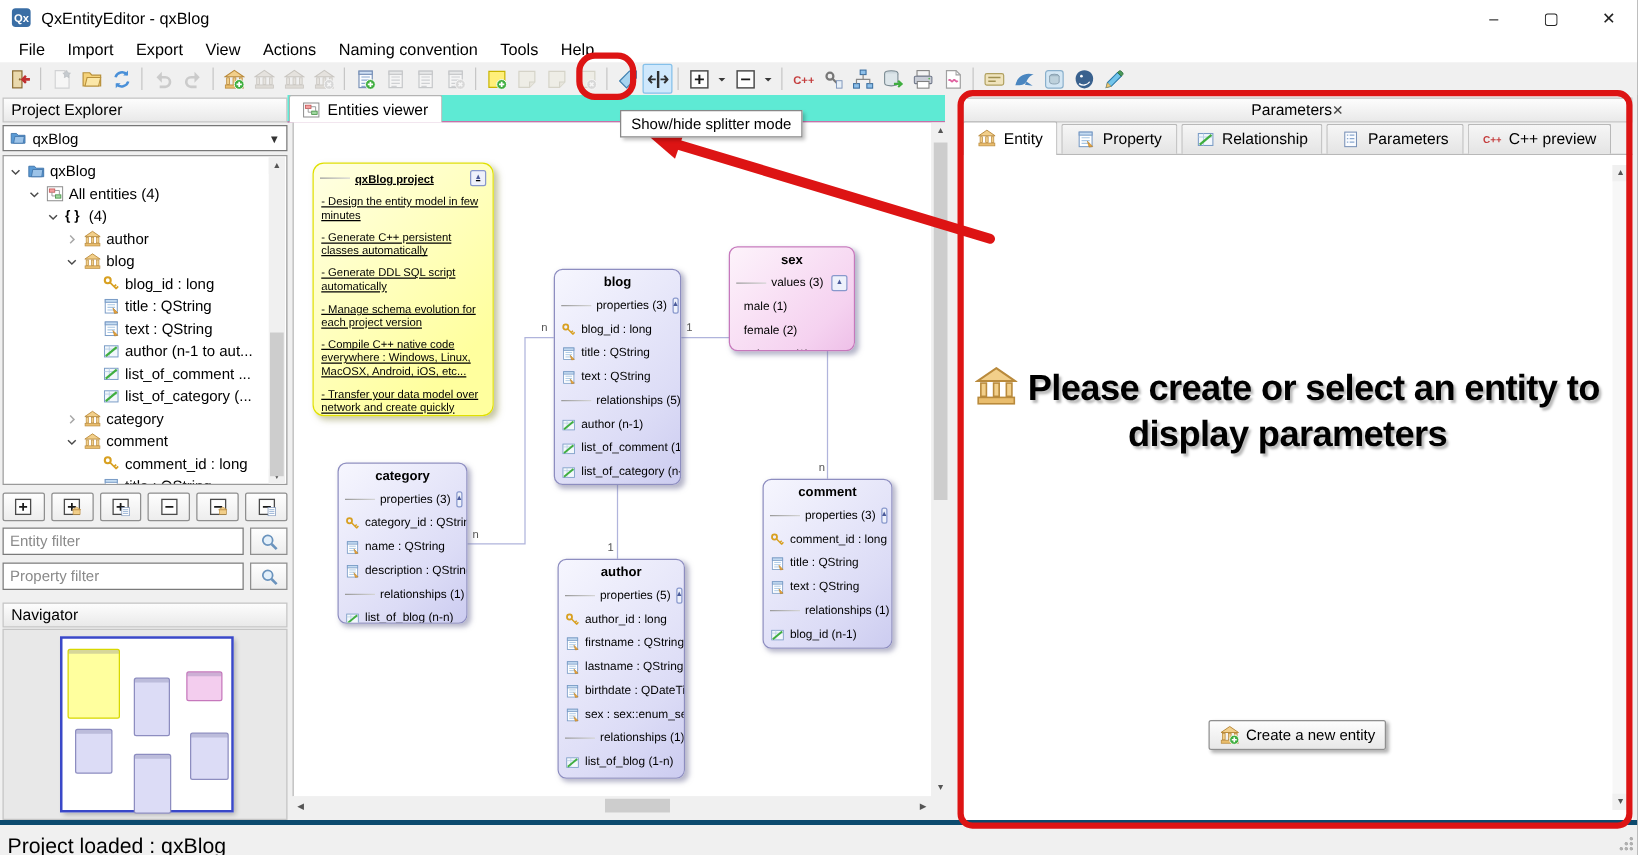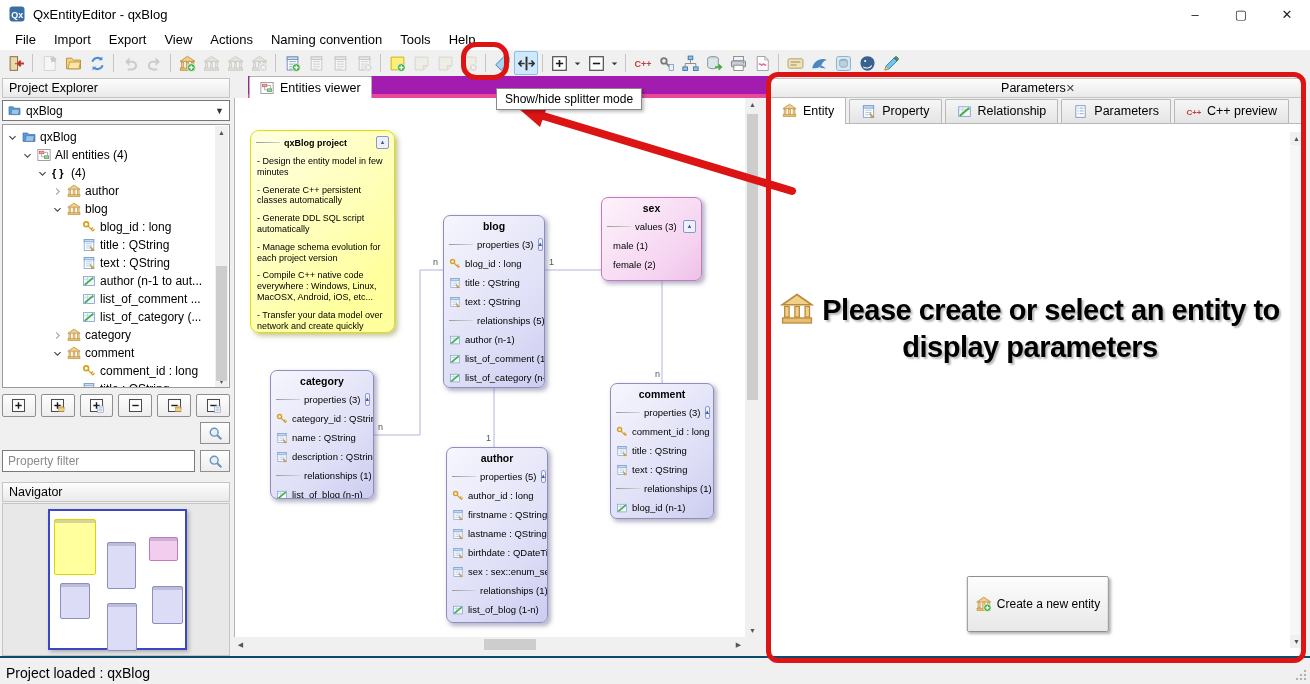--- a/index.html
+++ b/index.html
@@ -41,21 +41,21 @@
   .filter::placeholder{color:#8a8a8a}
   .searchbtn{position:absolute;left:200px;width:30px;height:22px;background:linear-gradient(#fefefe,#ededed);border:1px solid #8f8f8f;box-sizing:border-box;display:flex;align-items:center;justify-content:center}
   #navmap{position:absolute;left:2px;top:503px;width:228px;height:153px;background:#e8e8e8;border:1px solid #c5c5c5;box-sizing:border-box}
   #nav-vp{position:absolute;left:45px;top:5px;width:139px;height:141px;background:#fff;border:2px solid #3a48c8;box-sizing:border-box;box-shadow:2px 2px 4px rgba(0,0,0,.25)}
   .mini{position:absolute;border:1px solid #8d8dc0;background:#dcdcf6;border-radius:2px}
   .mini.enum{background:#f3cdee;border-color:#c678bc}
   .mini.note{background:#ffff9e;border-color:#d8d800}
   .mini .mt{height:3px;background:rgba(90,90,140,.25)}
 
   
-  #tabstrip{position:absolute;left:248px;top:76px;width:526px;height:22px;background:#a21caf;border-bottom:4px solid #ec4899;box-sizing:border-box}
+  #tabstrip{position:absolute;left:230px;top:76px;width:526px;height:22px;background:#5eead4;border-bottom:1px solid #ec4899;box-sizing:border-box}
   #viewer-tab{position:absolute;left:1px;top:0;height:22px;background:#fff;border:1px solid #b4b4b4;border-bottom:none;border-radius:2px 2px 0 0;display:flex;align-items:center;gap:6px;padding:0 10px;font-size:12.5px;box-sizing:border-box}
   #canvas{position:absolute;left:234px;top:98px;width:511px;height:539px;background:#fff;border-left:1px solid #b4b4b4;box-sizing:border-box;overflow:hidden}
   #conn{position:absolute;left:0;top:0;pointer-events:none}
   .ebox{position:absolute;border:1.5px solid #8d8dc0;border-radius:7px;background:linear-gradient(135deg,#f6f6fe 0%,var(--entity-fill) 70%,#ccccf0 100%);box-shadow:2.5px 2.5px 4px rgba(110,110,150,.5);font-size:9.5px;padding:2px 5px;box-sizing:border-box;overflow:hidden}
   .ebox.enum{border-color:#c678bc;background:linear-gradient(135deg,#fdf3fb 0%,var(--enum-fill) 75%,#eec0e8 100%);}
   .ebox.note{border:1.5px solid #e0e000;background:linear-gradient(135deg,#ffffe4 0%,var(--note-fill) 80%);border-radius:9px;font-size:9px;box-shadow:3px 3px 5px rgba(140,140,70,.5)}
   .etitle{text-align:center;font-weight:bold;font-size:10.5px;padding:2px 0 3px}
   .esec{display:flex;align-items:center;gap:4px;margin:3px 0;height:13px}
   .esec .ln{flex:0 0 24px;height:1px;background:linear-gradient(90deg,#9a9a9a,#d5d5d5)}
   .esec .lb{white-space:nowrap}
@@ -73,25 +73,25 @@
   #cv-corner{position:absolute;left:745px;top:637px;width:15px;height:15px;background:#f0f0f0}
 
   
   #param-head{position:absolute;left:770px;top:78px;width:536px;height:20px;background:linear-gradient(#fdfdfd,#e9e9e9);border:1px solid #c5c5c5;box-sizing:border-box;font-size:12.5px;display:flex;align-items:center;padding:0 7px;justify-content:center}
   #param-tabs{position:absolute;left:770px;top:100px;width:536px;height:24px;display:flex;align-items:flex-end;border-bottom:1px solid #b8b8b8;box-sizing:border-box}
   .ptab{display:flex;align-items:center;gap:6px;padding:3px 11px 4px;border:1px solid #b8b8b8;border-bottom:none;background:linear-gradient(#f6f6f6,#e4e4e4);font-size:12.5px;border-radius:2px 2px 0 0;margin-right:3px;height:16px}
   .ptab.active{background:#fff;height:19px;position:relative;top:1px}
   #param-body{position:absolute;left:770px;top:124px;width:536px;height:532px;background:#fff}
   #param-msg{position:absolute;left:10px;top:168px;width:500px;text-align:center;font-size:29px;font-weight:800;line-height:1.28;text-shadow:2px 2px 2px #b8b8b8;letter-spacing:-.5px}
   #param-msg .ic{vertical-align:-6px;margin-right:8px}
-  #create-btn{position:absolute;left:50%;transform:translateX(-50%);top:452px;height:22px;display:flex;align-items:center;gap:5px;padding:16px 8px;background:linear-gradient(#fdfdfd,#e8e8e8);border:1px solid #8f8f8f;border-radius:2px;font-size:12px;box-shadow:2px 2px 3px rgba(0,0,0,.3)}
+  #create-btn{position:absolute;left:50%;transform:translateX(-50%);top:452px;height:22px;display:flex;align-items:center;gap:5px;padding:0 8px;background:linear-gradient(#fdfdfd,#e8e8e8);border:1px solid #8f8f8f;border-radius:2px;font-size:12px;box-shadow:2px 2px 3px rgba(0,0,0,.3)}
   #pb-scroll{position:absolute;right:3px;top:8px;width:13px;height:516px;background:#f7f7f7}
 
   
-  #statusbar{position:absolute;left:0;top:656px;width:100%;height:28px;background:#f0f0f0;border-top:2px solid #0c4a6e;box-sizing:border-box;font-size:14px}
+  #statusbar{position:absolute;left:0;top:656px;width:100%;height:28px;background:#f0f0f0;border-top:4px solid #0c4a6e;box-sizing:border-box;font-size:17px}
   #status-text{position:absolute;left:6px;top:7px}
   #grip{position:absolute;right:3px;bottom:3px;width:12px;height:12px;
         background:
         radial-gradient(circle at 10px 2px,#b0b0b0 1.2px,transparent 1.6px),
         radial-gradient(circle at 10px 6px,#b0b0b0 1.2px,transparent 1.6px),
         radial-gradient(circle at 6px 6px,#b0b0b0 1.2px,transparent 1.6px),
         radial-gradient(circle at 10px 10px,#b0b0b0 1.2px,transparent 1.6px),
         radial-gradient(circle at 6px 10px,#b0b0b0 1.2px,transparent 1.6px),
         radial-gradient(circle at 2px 10px,#b0b0b0 1.2px,transparent 1.6px)}
 
@@ -742,20 +742,21 @@
         <span class="ic" style="height: 15px; width: 15px;">
           <svg viewBox="0 0 16 16">
             <rect x="1.6" y="1.6" width="12.8" height="12.8" fill="#fdfdfd" stroke="#4a4a4a" stroke-width="1.1"></rect>
             <path d="M4.6 8h6.8" stroke="#1a1a1a" stroke-width="1.5"></path>
             <rect x="9" y="8.6" width="6.4" height="7" fill="#fff" stroke="#7a92b8" stroke-width="0.6"></rect>
             <path d="M10 10.4h4.4M10 12h4.4M10 13.6h4.4" stroke="#8aa8d0" stroke-width="0.7"></path>
           </svg>
         </span>
       </span>
     </div>
+  <input class="filter" style="top: 422px;" placeholder="Entity filter">
   <span class="searchbtn" style="top:422px">
       <span class="ic" style="height: 15px; width: 15px;">
         <svg viewBox="0 0 16 16">
           <circle cx="6.6" cy="6.6" r="4.2" fill="#e4f0fa" stroke="#6a93bd" stroke-width="1.5"></circle>
           <path d="M9.8 9.8 14.2 14.2" stroke="#6a93bd" stroke-width="2.2"></path>
         </svg>
       </span>
     </span>
   <input class="filter" style="top: 450px;" placeholder="Property filter">
   <span class="searchbtn" style="top:450px">
@@ -802,21 +803,21 @@
         </span>
       <span>Entities viewer</span>
     </div>
   </div>
   <div id="canvas">
     <svg id="conn" width="511" height="539">
       <path d="M259 290 L259 349" stroke="#b0b4dc" fill="none"></path>
       <path d="M310 172 L427 172 L427 285" stroke="#b0b4dc" fill="none"></path>
       <path d="M139 337 L185 337 L185 172 L208 172" stroke="#b0b4dc" fill="none"></path>
     </svg>
-  <div class="ebox note" style="left: 15px; top: 32px; width: 145px; height: 203px;">
+  <div class="ebox note" style="left: 15px; top: 32px; width: 145px; height: 203px; text-decoration: underline;">
         <div class="esec">
           <span class="ln"></span>
           <span class="lb b">qxBlog project</span>
           <span class="cb">▴</span>
         </div>
         <div class="nline">- Design the entity model in few minutes</div>
         <div class="nline">- Generate C++ persistent classes automatically</div>
         <div class="nline">- Generate DDL SQL script automatically</div>
         <div class="nline">- Manage schema evolution for each project version</div>
         <div class="nline">- Compile C++ native code everywhere : Windows, Linux, MacOSX, Android, iOS, etc...</div>
@@ -888,21 +889,21 @@
           <span class="ic" style="height: 12px; width: 12px;">
             <svg viewBox="0 0 16 16">
               <rect x="1.8" y="3" width="12.4" height="10.2" fill="#f2f7fc" stroke="#7a9cc6" stroke-width="0.9"></rect>
               <path d="M1.8 6h12.4M6.2 3v10.2" stroke="#b5cde4" stroke-width="0.8"></path>
               <path d="M3 12.5 13 4.2" stroke="#3fae3f" stroke-width="2"></path>
             </svg>
           </span>
           <span>list_of_category (n-n)</span>
         </div>
       </div>
-      <div class="ebox enum" style="left: 366px; top: 99px; width: 101px; height: 84px;">
+      <div class="ebox enum" style="left: 348px; top: 99px; width: 101px; height: 84px;">
         <div class="etitle">sex</div>
         <div class="esec">
           <span class="ln"></span>
           <span class="lb">values (3)</span>
           <span class="cb">▴</span>
         </div>
         <div class="eitem">
           <span class="noic"></span>
           <span>male (1)</span>
         </div>

